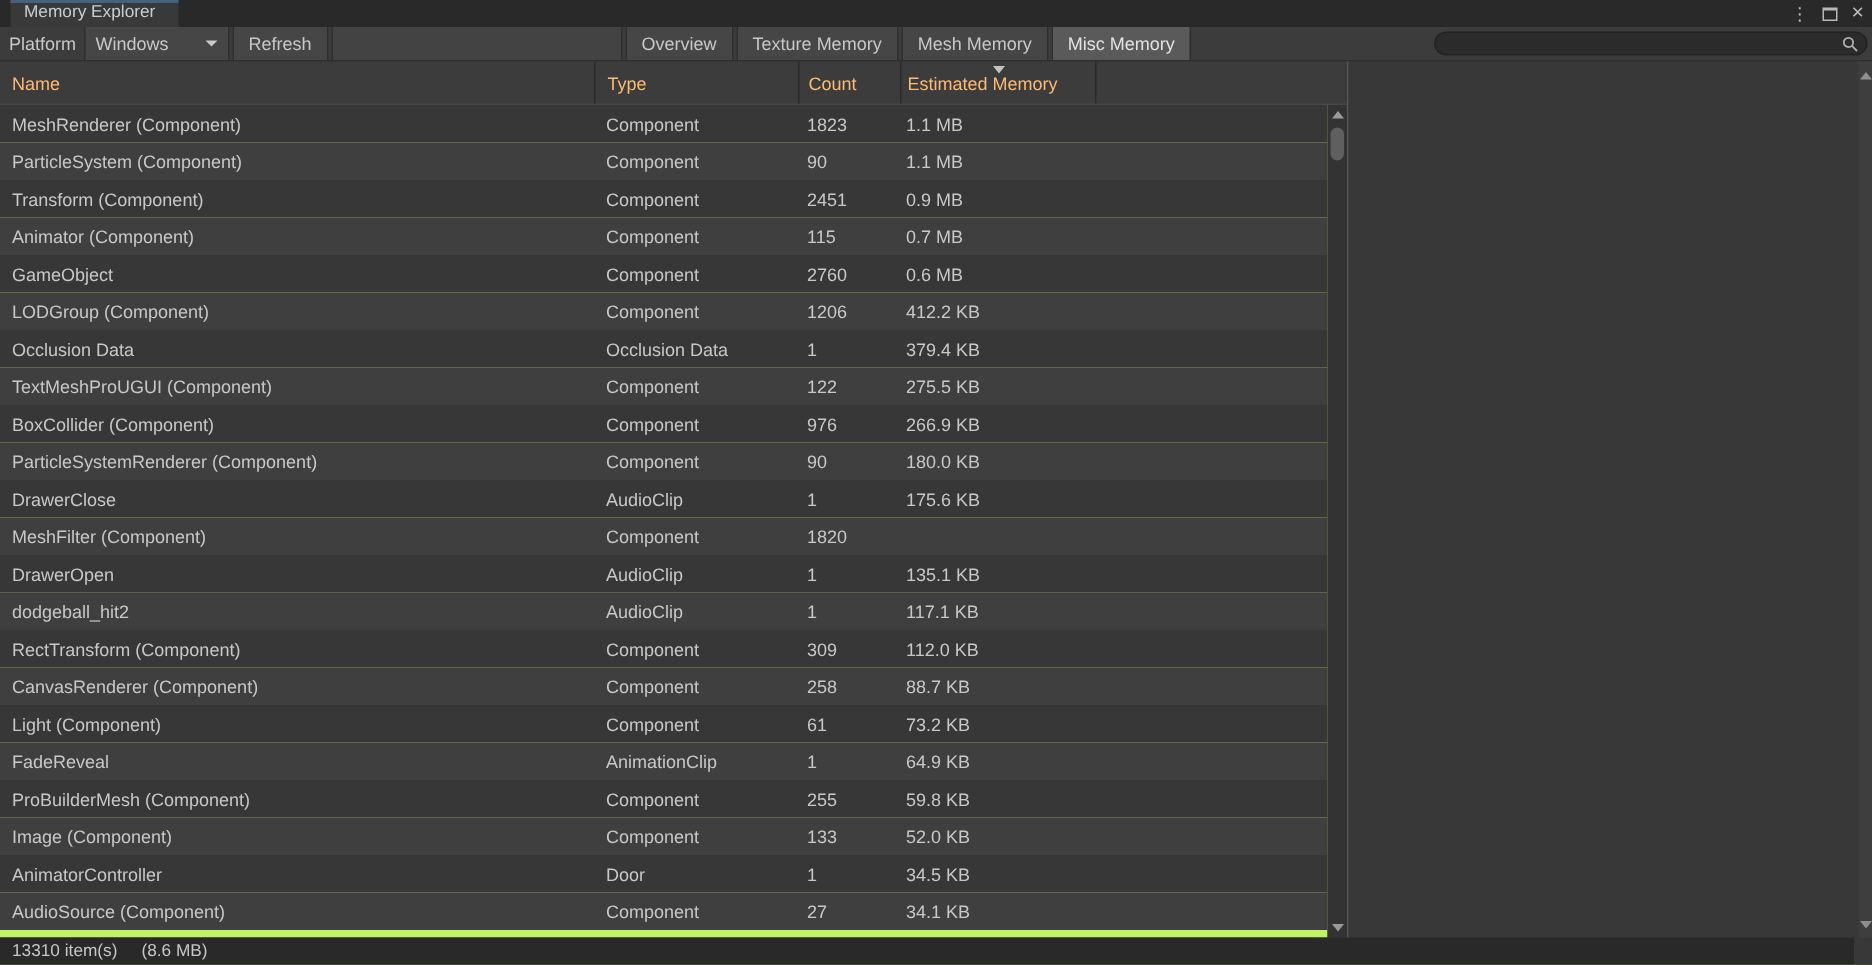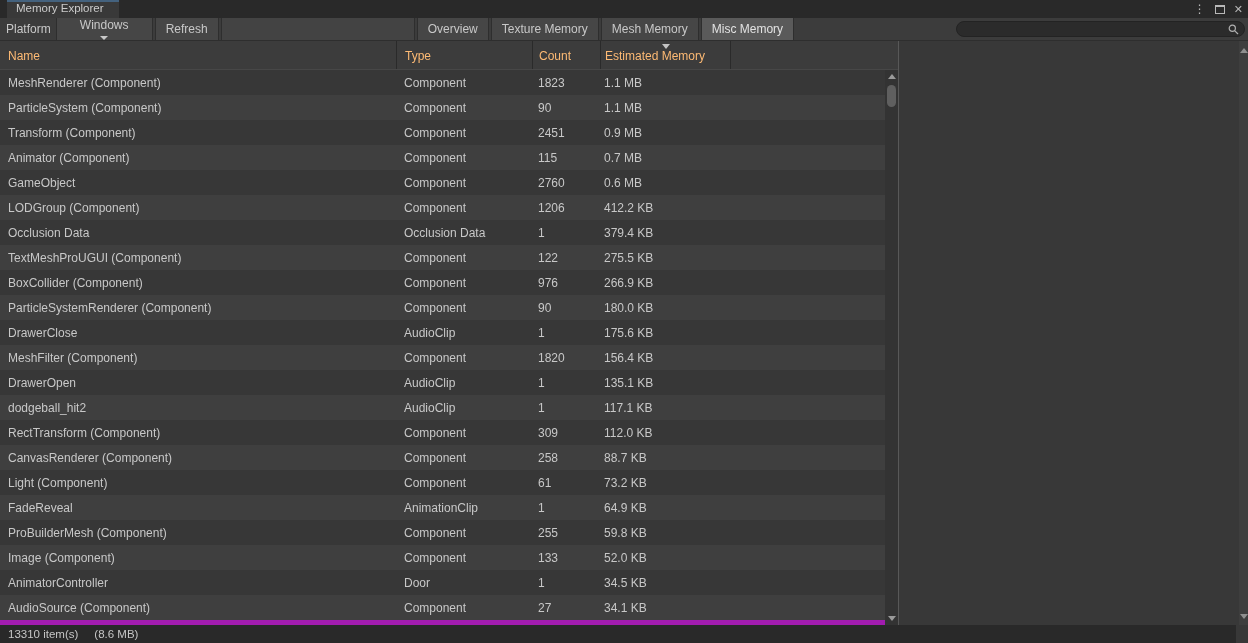--- a/index.html
+++ b/index.html
@@ -17,21 +17,21 @@
   .kebab { color:#b8b8b8; font-size:12px; line-height:1; cursor:default; }
   .maxbox { width:10px; height:9px; border:1px solid #b8b8b8; border-top-width:2px; }
   .closex { color:#b8b8b8; font-size:11px; line-height:1; }
 
   
   .toolbar { position:absolute; top:18px; left:0; right:0; height:23px; background:#3c3c3c;
              border-bottom:1px solid #2e2e2e; display:flex; align-items:stretch; }
   .tb-label { display:flex; align-items:center; margin-left:6px; color:#c8c8c8; }
   .dropdown { display:flex; align-items:center; justify-content:space-between; width:97px;
               margin-left:5px; background:#464646; border-left:1px solid #2e2e2e;
-              border-right:1px solid #2e2e2e; padding:0 7px;flex-direction:column; }
+              border-right:1px solid #2e2e2e; padding:0 7px; }
   .dd-arrow { width:0; height:0; border-left:4px solid transparent; border-right:4px solid transparent;
               border-top:4px solid #c8c8c8; }
   .tb-btn { display:flex; align-items:center; justify-content:center; background:#464646;
             margin-left:2px; padding:0 10px; border-left:1px solid #2e2e2e; border-right:1px solid #2e2e2e; }
   .tb-fill { width:194px; margin-left:2px; background:#434343; border-left:1px solid #2e2e2e;
              border-right:1px solid #2e2e2e; }
   .tb-btn.sel { background:#5a5a5a; color:#e2e2e2; }
   .tb-spacer { flex:1; }
   .searchbox { position:absolute; right:3px; top:3px; width:289px; height:16px; background:#2b2b2b;
                border:1px solid #232323; border-radius:8px; display:flex; align-items:center;
@@ -44,21 +44,21 @@
            grid-template-columns:396px 136px 68px 130px 1fr; }
   .hcell { display:flex; align-items:flex-end; padding:0 0 6px 8px; color:#fdba74; }
   .hcell.bl { border-left:1px solid #2a2a2a; }
   .hcell.c2 { padding-left:6px; }
   .hcell.c3 { flex-direction:column; align-items:stretch; padding:3px 0 6px 0; }
   .sort-arrow { align-self:center; width:0; height:0; border-left:4px solid transparent;
                 border-right:4px solid transparent; border-top:5px solid #c4c4c4; }
   .hcell.c3 .hlabel { margin-top:auto; padding-left:4px; }
 
   .rows-viewport { position:absolute; top:29px; left:0; width:885px; height:555px; overflow:hidden;
-                   background:#a21caf; }
+                   background:#bef264; }
   .trow { display:grid; grid-template-columns:396px 136px 68px 130px 1fr; height:25px;
           background:#373737; }
   .trow.alt { background:#3f3f3f; }
   .tcell { display:flex; align-items:center; padding-left:8px; color:#c8c8c8; white-space:nowrap;
            overflow:hidden; }
   .tcell.c2 { padding-left:6px; }
   .tcell.c3 { padding-left:4px; }
 
   
   .vscroll { position:absolute; top:29px; left:885px; width:13px; height:555px; background:#333333; }
@@ -210,21 +210,20 @@
         <div class="trow">
           <div class="tcell c0">DrawerClose</div>
           <div class="tcell c1">AudioClip</div>
           <div class="tcell c2">1</div>
           <div class="tcell c3">175.6 KB</div>
         </div>
         <div class="trow alt">
           <div class="tcell c0">MeshFilter (Component)</div>
           <div class="tcell c1">Component</div>
           <div class="tcell c2">1820</div>
-          <div class="tcell c3">156.4 KB</div>
         </div>
         <div class="trow">
           <div class="tcell c0">DrawerOpen</div>
           <div class="tcell c1">AudioClip</div>
           <div class="tcell c2">1</div>
           <div class="tcell c3">135.1 KB</div>
         </div>
         <div class="trow alt">
           <div class="tcell c0">dodgeball_hit2</div>
           <div class="tcell c1">AudioClip</div>

